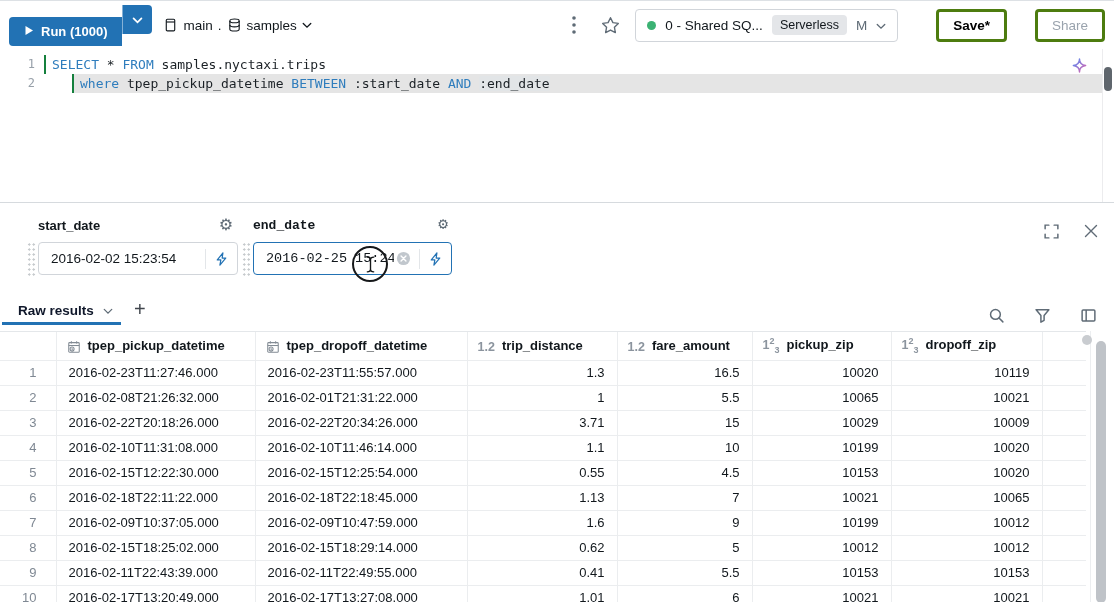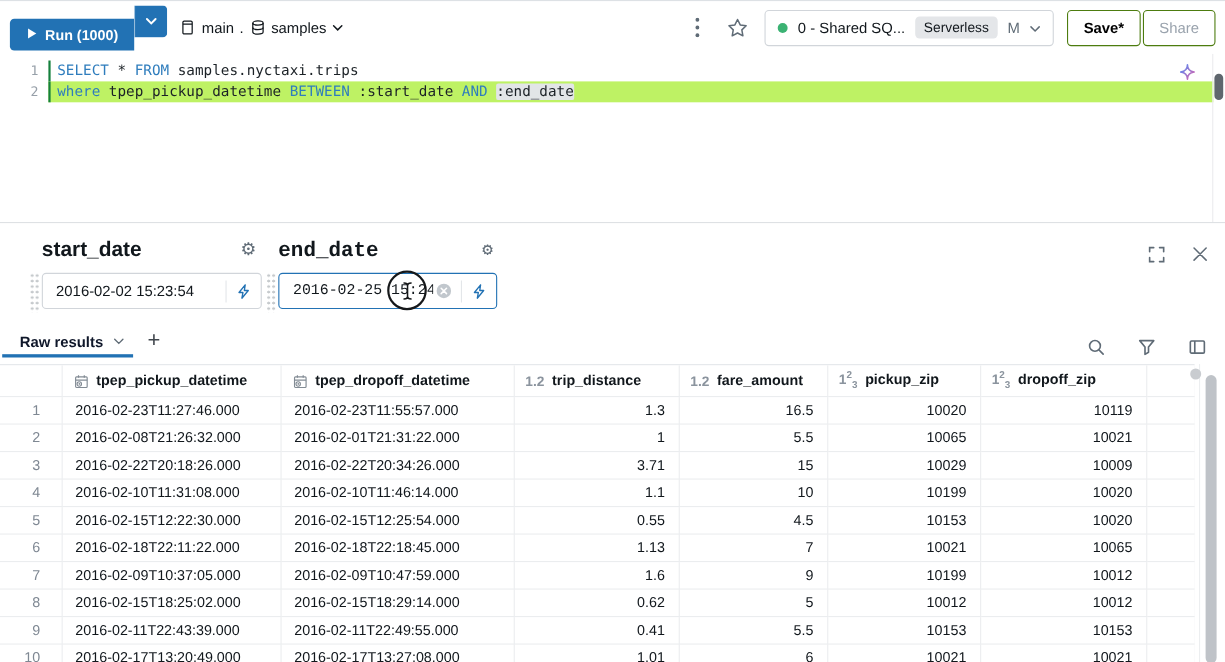--- a/index.html
+++ b/index.html
@@ -16,49 +16,49 @@
                border-left:1px solid rgba(255,255,255,.45); display:flex; align-items:center; justify-content:center; cursor:pointer; }
   .context { display:flex; align-items:center; gap:5px; font-size:13.5px; margin-left:11px; cursor:pointer; }
   .context svg { display:block; }
   .spacer { flex:1; }
   .icon-btn { display:flex; align-items:center; justify-content:center; width:26px; height:26px; cursor:pointer; }
   .compute { display:flex; align-items:center; gap:9px; border:1px solid #d1d5da; border-radius:4px;
              height:33px; padding:0 11px; font-size:13.5px; margin:0 10px 0 12px; cursor:pointer; background:#fff; }
   .status-dot { width:9px; height:9px; border-radius:50%; }
   .compute-badge { background:#e4e6e9; border-radius:4px; padding:3px 8px; font-size:12.5px; }
   .compute-size { color:#5f6b76; }
-  .btn { border:1px solid #4d7c0f; border-radius:4px; height:33px; padding:0 14px; background:#fff;
-         font-size:13.5px; display:flex; align-items:center; margin-left:2px; cursor:pointer; }
+  .btn { border:3px solid #4d7c0f; border-radius:4px; height:33px; padding:0 14px; background:#fff;
+         font-size:13.5px; display:flex; align-items:center; margin-left:28px; cursor:pointer; }
   .btn-save { font-weight:bold; }
   .btn-muted { color:#9aa3ad; }
 
   
   .editor { position:absolute; top:48px; left:0; width:1114px; height:153px; background:#fff; }
   .code-lines { position:absolute; top:6px; left:0; right:11px; }
   .code-line { display:flex; height:19px; line-height:19px; font-family:"DejaVu Sans Mono","Liberation Mono",monospace; font-size:13px; }
   .line-number { width:44px; text-align:right; padding-right:9px; color:#97a0a9; font-size:12px; flex:none; }
   .line-code { flex:1; border-left:2px solid #15803d; padding-left:6px; white-space:pre; }
-  .code-line.current .line-code { background:#bef264; }
+  .code-line.current .line-code { background:#e5e5e5;margin-left:28px; }
   .tok-kw { color:#2f7dbd; }
   .tok-id { color:#1b2126; }
   .tok-hl { color:#1b2126; background:#e2e5e7; border-radius:2px; }
   .assistant-sparkle { position:absolute; top:8px; right:26px; }
   .editor-scroll-track { position:absolute; top:0; bottom:0; right:11px; width:1px; background:#ececee; }
   .editor-scroll-thumb { position:absolute; top:18px; right:2px; width:8px; height:24px; background:#5f666d; border-radius:4px; }
 
   
   .pane-divider { position:absolute; top:201px; left:0; right:0; height:1px; background:#d6dade; }
 
   
   .params { position:absolute; top:202px; left:0; right:0; height:91px; background:#fff; }
   .param-card { position:absolute; top:14px; }
   .param-card.p0 { left:27px; }
   .param-card.p1 { left:242px;font-family:Liberation Mono, monospace; }
   .param-head { display:flex; align-items:center; margin-left:11px; width:195px; }
-  .param-label { font-size:19px; font-weight:bold; }
+  .param-label { font-size:13px; font-weight:bold; }
   .param-gear { margin-left:auto; font-size:16px; color:#5f6b76; line-height:16px; cursor:pointer; }
   .param-body { display:flex; align-items:stretch; margin-top:9px; }
   .param-grip { width:9px; height:36px; margin-right:2px; align-self:center; cursor:grab;
     background-image:radial-gradient(circle,#c6cacd 1.2px,transparent 1.3px); background-size:4.5px 5px; }
   .param-input-box { width:200px; height:33px; border:1px solid #d1d5da; border-radius:4px; background:#fff;
                      display:flex; align-items:center; padding:0 8px 0 12px; }
   .param-input-box.focused { border:1.5px solid #2272b4; width:199px; }
   .param-input { flex:1; min-width:0; border:none; outline:none; background:transparent;
                  font-family:inherit; font-size:13.5px; color:#11171c; }
   .param-divider { width:1px; height:20px; background:#e3e6e9; margin:0 8px; flex:none; }

